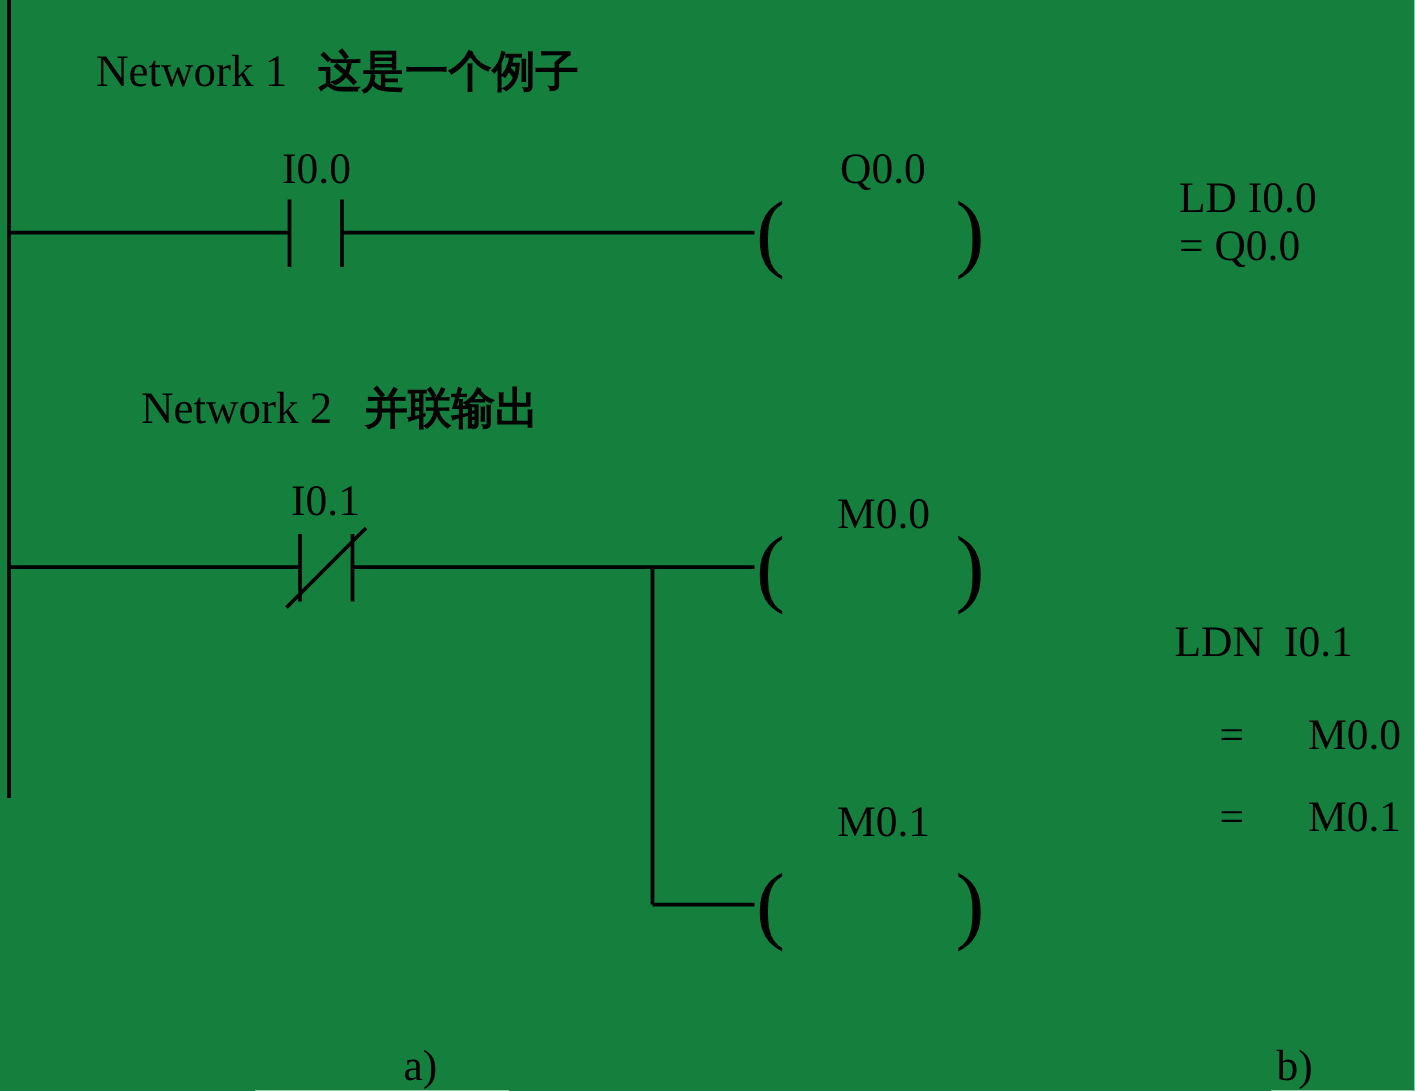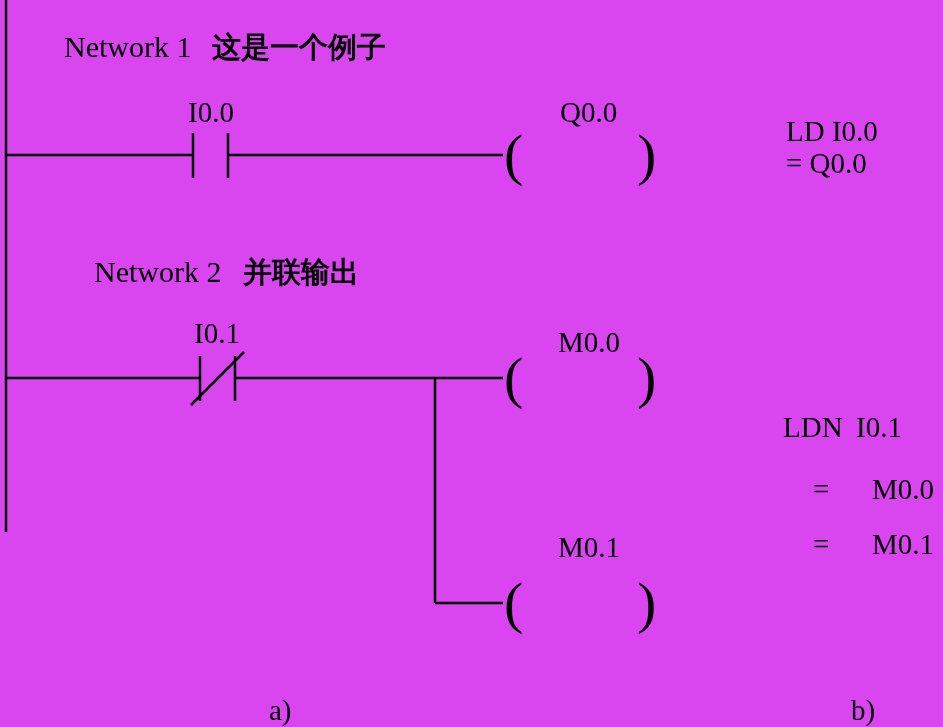--- a/index.html
+++ b/index.html
@@ -4,21 +4,21 @@
 <style>
   html, body {
     margin: 0;
     padding: 0;
     background: #ffffff;
   }
   .page {
     position: relative;
     width: 943px;
     height: 727px;
-    background: #d946ef;
+    background: #15803d;
     overflow: hidden;
     font-family: "Liberation Serif", "DejaVu Serif", serif;
   }
   svg text {
     font-family: "Liberation Serif", "DejaVu Serif", serif;
     fill: #000000;
   }
   .t-title-en { font-size: 30px; }
   .t-title-zh { font-size: 29px; font-weight: bold; }
   .t-label    { font-size: 29px; }

